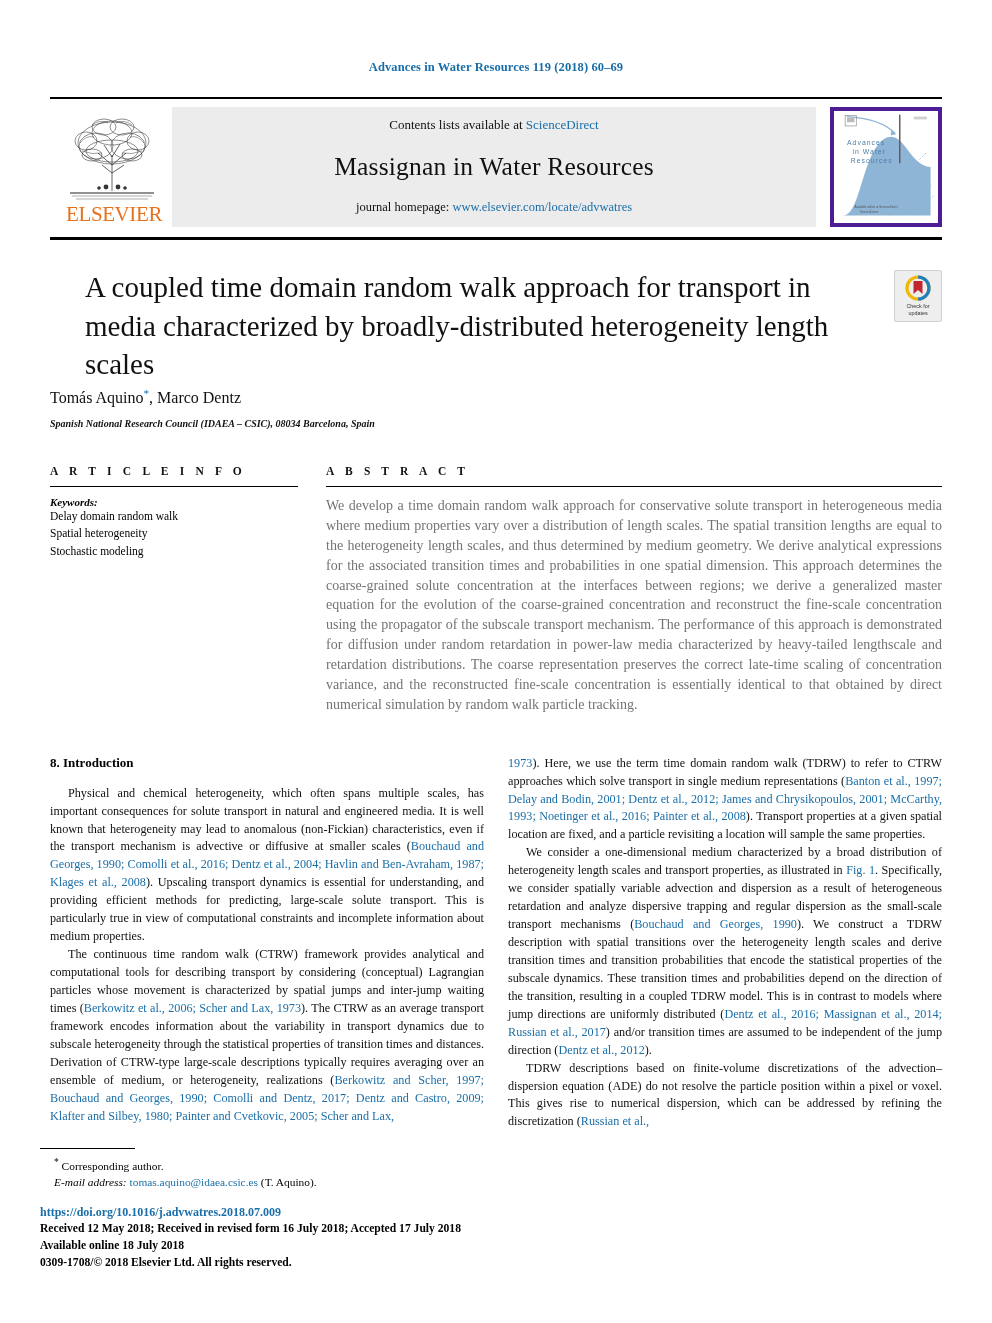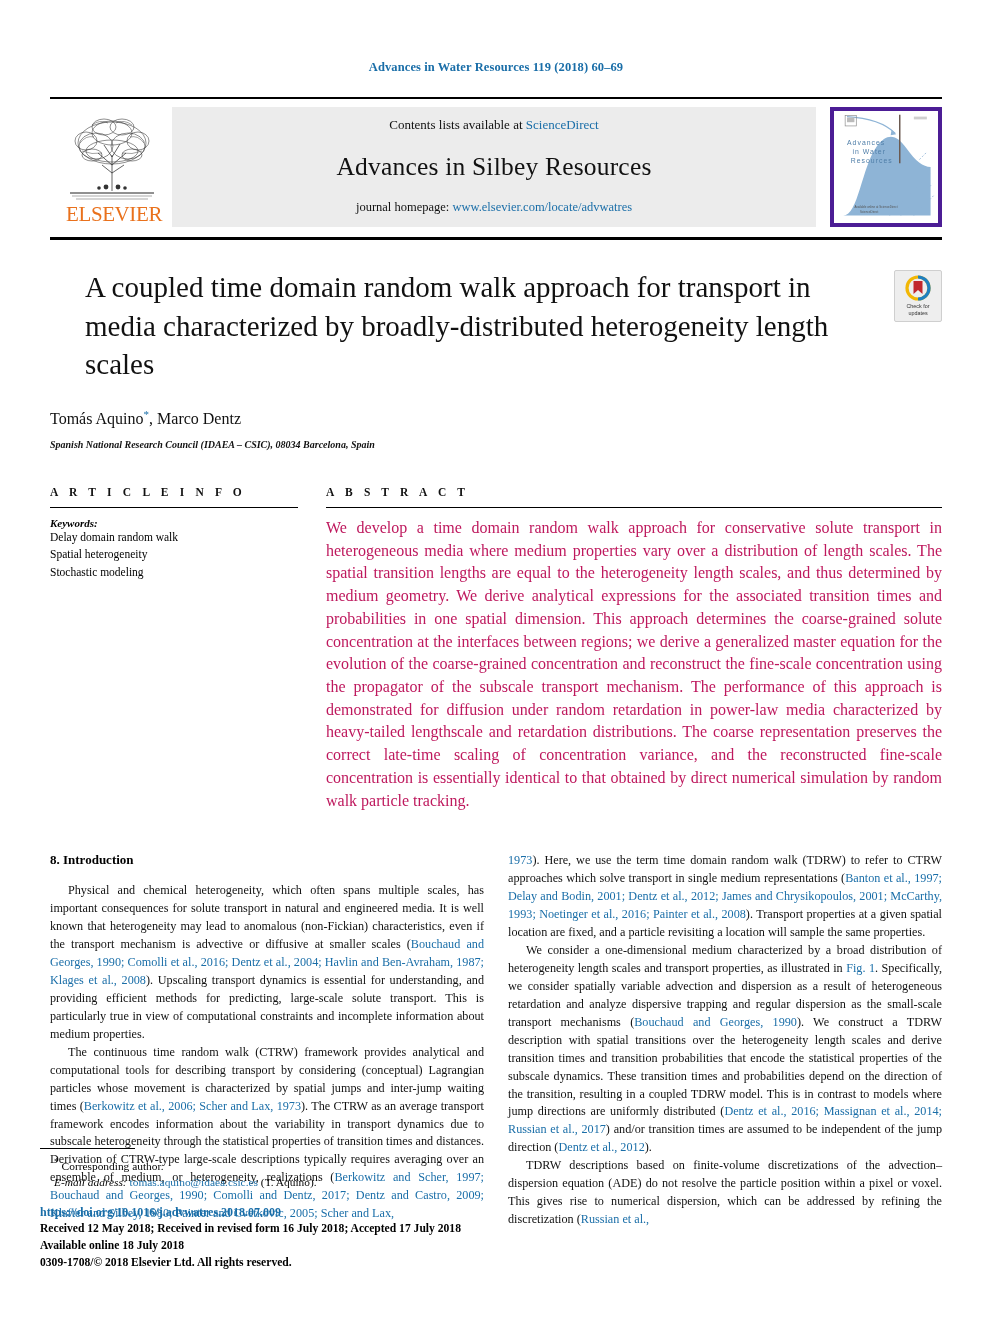--- a/index.html
+++ b/index.html
@@ -83,21 +83,21 @@
   .title-block { margin-top: 28px; position: relative; }
   .paper-title {
     font-size: 29px;
     line-height: 1.33;
     color: #111;
     max-width: 760px;
     font-weight: 400;
     margin-left: 35px;
   }
   .authors {
-    margin-top: 24px;
+    margin-top: 3px;
     font-size: 16px;
     color: #111;
   }
   .authors sup { color: #1a6ea8; font-size: 11px; }
   .affiliation {
     margin-top: 11px;
     font-size: 10px;
     font-style: italic;
     font-weight: bold;
     color: #111;
@@ -134,24 +134,24 @@
     font-size: 11.5px;
     letter-spacing: 4.2px;
     color: #111;
   }
   .hr-thin { border-bottom: 1.3px solid #000; margin-top: 9px; margin-bottom: 9px; }
 
   .kw-label { font-style: italic; font-weight: bold; font-size: 11px; }
   .kw-item { font-size: 11.5px; line-height: 1.5; }
 
   .abstract-text {
-    font-size: 16px;
+    font-size: 14px;
     line-height: 1.42;
     text-align: justify;
-    color: #be185d;
+    color: #737373;
   }
 
   
   .body-cols {
     margin-top: 40px;
     display: flex;
     gap: 24px;
   }
   .col { flex: 1 1 0; width: 0; }
   .sec-title {
@@ -232,21 +232,21 @@
             <path d="M10 83 H90 M14 86 H86"></path>
           </g>
         </svg>
         <div class="elsevier-word">ELSEVIER</div>
       </div>
 
       <div class="mast-center">
         <div class="contents-line">
           <span>Contents lists available at </span><span class="sd">ScienceDirect</span>
         </div>
-        <div class="journal-title">Advances in Silbey Resources</div>
+        <div class="journal-title">Massignan in Water Resources</div>
         <div class="homepage-line">
           <span>journal homepage: </span><span class="url">www.elsevier.com/locate/advwatres</span>
         </div>
       </div>
 
       <div class="cover-thumb">
         <svg class="cover-svg" viewBox="0 0 112 120" preserveAspectRatio="none">
           <rect x="0" y="0" width="112" height="120" fill="#ffffff"></rect>
           <path d="M10 112 C26 112 30 60 46 38 C58 22 68 26 78 40 C88 54 96 60 104 60 L104 112 Z" fill="#8eb4d6"></path>
           <path d="M14 6 Q50 8 66 24" stroke="#8eb4d6" stroke-width="1.2" fill="none"></path>

